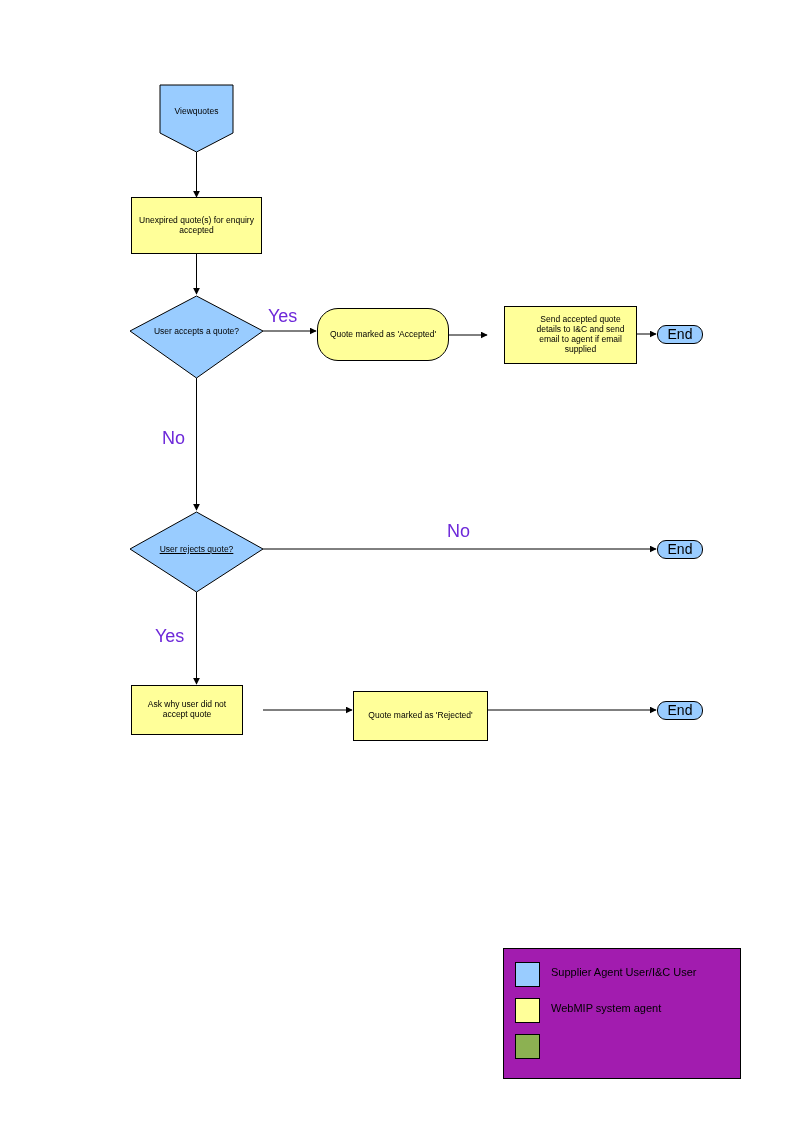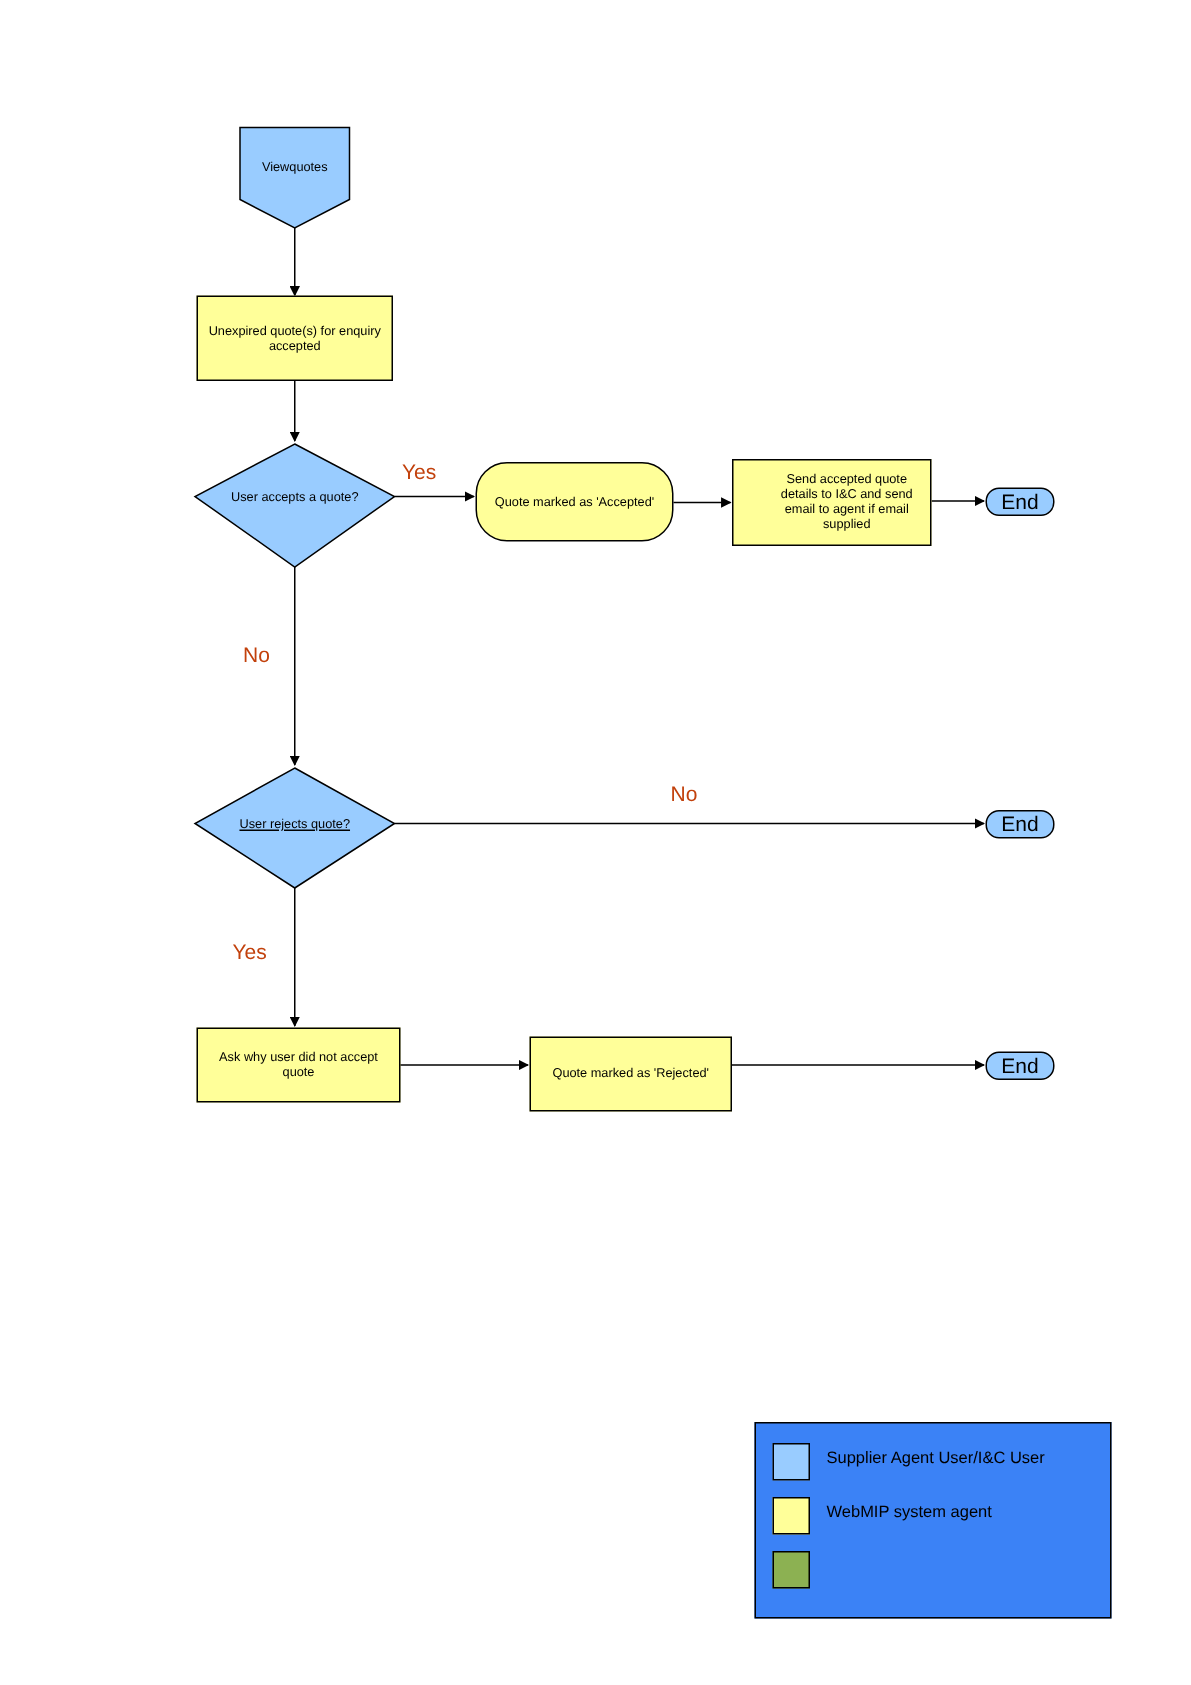--- a/index.html
+++ b/index.html
@@ -54,34 +54,34 @@
   .terminator {
     background: #99ccff;
     border: 1px solid #000000;
     border-radius: 9px;
     font-size: 14px;
     color: #000;
   }
   
   .branch-label {
     position: absolute;
-    font-size: 14px;
-    color: #c2410c;
+    font-size: 18px;
+    color: #6d28d9;
     font-family: "Liberation Sans", sans-serif;
     line-height: 1;
     white-space: nowrap;
   }
   
   #legend {
     position: absolute;
     left: 503px;
     top: 948px;
     width: 238px;
     height: 131px;
-    background: #3b82f6;
+    background: #a21caf;
     border: 1px solid #000000;
     box-sizing: border-box;
     padding: 13px 10px 0 11px;
   }
   .legend-row {
     display: flex;
     align-items: flex-start;
     margin-bottom: 11px;
   }
   .legend-swatch {
@@ -137,29 +137,29 @@
 </svg>
 
 <div class="node decision-label" style="left:160px; top:85px; width:73px; height:52px;">Viewquotes</div>
 
 <div class="node process" style="left:131px; top:197px; width:131px; height:57px;">Unexpired quote(s) for enquiry accepted</div>
 
 <div class="decision-label" style="left:140px; top:306px; width:113px; height:50px;">User accepts a quote?</div>
 
 <div class="node process" style="left:317px; top:308px; width:132px; height:53px;border-radius:21px;">Quote  marked as 'Accepted'</div>
 
-<div class="node process" style="left:488px; top:306px; width:133px; height:58px;padding-left:24px;">Send accepted quote details to I&amp;C and send email to agent if email supplied</div>
+<div class="node process" style="left:504px; top:306px; width:133px; height:58px;padding-left:24px;">Send accepted quote details to I&amp;C and send email to agent if email supplied</div>
 
 <div class="node terminator" style="left:657px; top:325px; width:46px; height:19px;">End</div>
 
 <div class="decision-label" style="left:145px; top:527px; width:103px; height:44px;text-decoration:underline;">User rejects quote?</div>
 
 <div class="node terminator" style="left:657px; top:540px; width:46px; height:19px;">End</div>
 
-<div class="node process" style="left:131px; top:685px; width:136px; height:50px;">Ask why user did not accept quote</div>
+<div class="node process" style="left:131px; top:685px; width:112px; height:50px;">Ask why user did not accept quote</div>
 
 <div class="node process" style="left:353px; top:691px; width:135px; height:50px;">Quote  marked as 'Rejected'</div>
 
 <div class="node terminator" style="left:657px; top:701px; width:46px; height:19px;">End</div>
 
 <div class="branch-label" style="left:268px; top:307px;">Yes</div>
 
 <div class="branch-label" style="left:162px; top:429px;">No</div>
 
 <div class="branch-label" style="left:447px; top:522px;">No</div>

